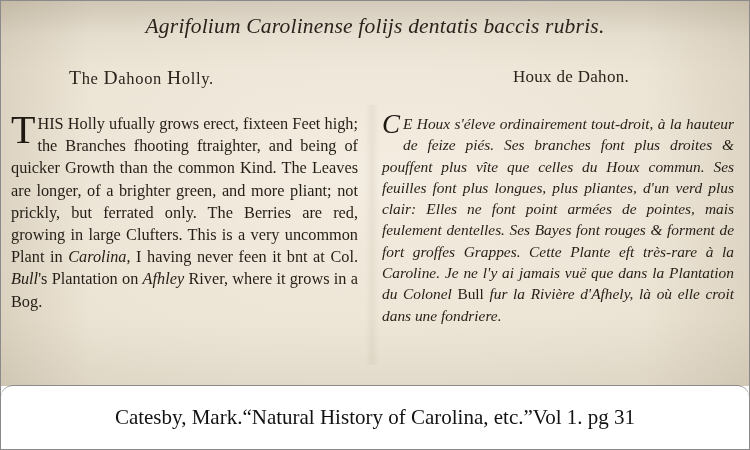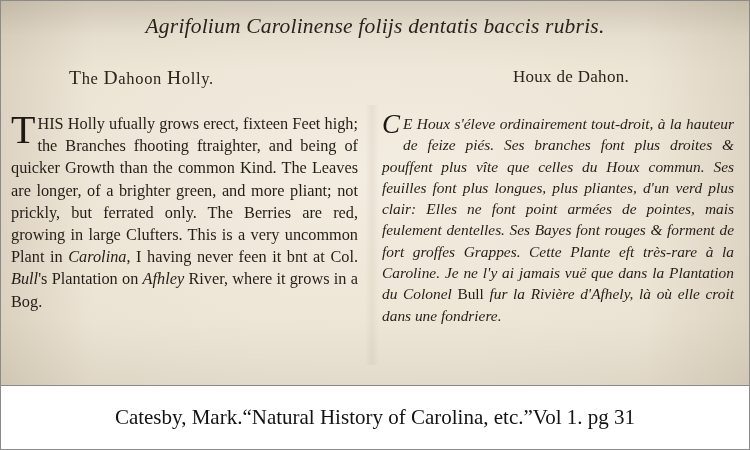--- a/index.html
+++ b/index.html
@@ -131,20 +131,21 @@
     position: absolute;
     left: 0;
     bottom: 0;
     width: 748px;
     height: 63px;
     background: #ffffff;
     border-top: 1px solid #8a8a8a;
     display: flex;
     align-items: center;
     justify-content: center;
+    border-radius: 12px;
   }
   #caption-text {
     font-family: "Liberation Serif", serif;
     font-size: 21px;
     color: #121212;
     white-space: nowrap;
   }
 </style>
 </head>
 <body>

